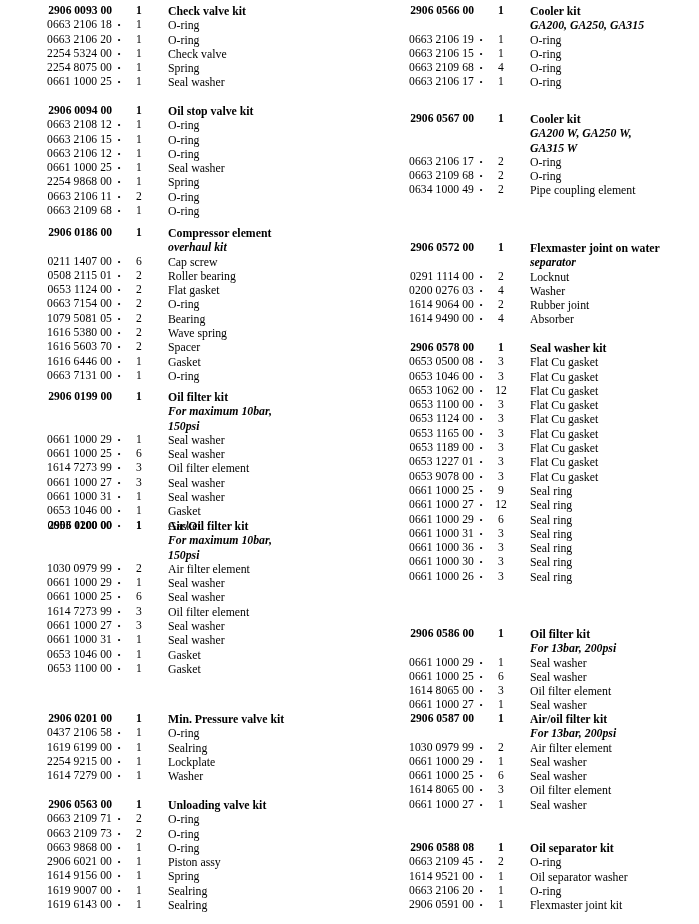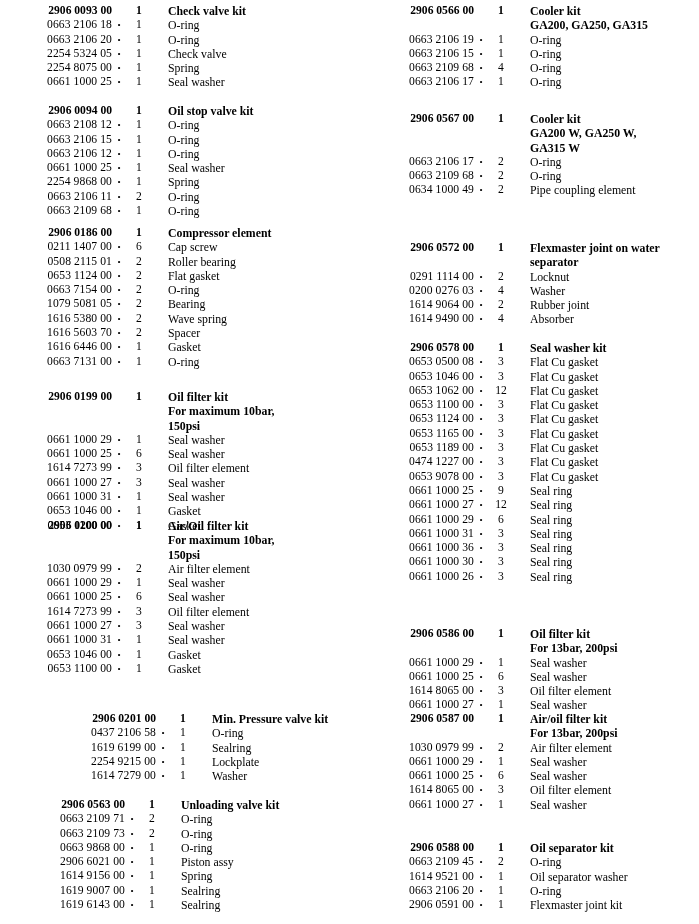--- a/index.html
+++ b/index.html
@@ -72,21 +72,21 @@
     font-size: 11.8px;
     white-space: nowrap;
   }
 
   .kit-head .partno,
   .kit-head .qty,
   .kit-head .desc {
     font-weight: bold;
   }
   .kit-head .partno { letter-spacing: 0px; }
-  .desc.bold { font-weight: bold; }
+  .desc.bold { font-weight: bold; font-style: italic; }
 </style>
 </head>
 <body>
 
 <div class="page">
   <div class="column left">
       <div class="kit" style="top: 4px;">
         <div class="row kit-head">
           <div class="partno">2906 0093 00</div>
           <div class="qty">1</div>
@@ -98,21 +98,21 @@
           <div class="qty">1</div>
           <div class="desc">O-ring</div>
         </div>
         <div class="row">
           <div class="partno">0663 2106 20</div>
           <div class="bullet">•</div>
           <div class="qty">1</div>
           <div class="desc">O-ring</div>
         </div>
         <div class="row">
-          <div class="partno">2254 5324 05</div>
+          <div class="partno">2254 5324 00</div>
           <div class="bullet">•</div>
           <div class="qty">1</div>
           <div class="desc">Check valve</div>
         </div>
         <div class="row">
           <div class="partno">2254 8075 00</div>
           <div class="bullet">•</div>
           <div class="qty">1</div>
           <div class="desc">Spring</div>
         </div>
@@ -170,20 +170,23 @@
           <div class="bullet">•</div>
           <div class="qty">1</div>
           <div class="desc">O-ring</div>
         </div>
       </div>
       <div class="kit" style="top: 226px;">
         <div class="row kit-head">
           <div class="partno">2906 0186 00</div>
           <div class="qty">1</div>
           <div class="desc">Compressor element</div>
+        </div>
+        <div class="row">
+          <div class="desc bold">overhaul kit</div>
         </div>
         <div class="row">
           <div class="partno">0211 1407 00</div>
           <div class="bullet">•</div>
           <div class="qty">6</div>
           <div class="desc">Cap screw</div>
         </div>
         <div class="row">
           <div class="partno">0508 2115 01</div>
           <div class="bullet">•</div>
@@ -342,21 +345,21 @@
           <div class="qty">1</div>
           <div class="desc">Gasket</div>
         </div>
         <div class="row">
           <div class="partno">0653 1100 00</div>
           <div class="bullet">•</div>
           <div class="qty">1</div>
           <div class="desc">Gasket</div>
         </div>
       </div>
-      <div class="kit" style="top: 712px; padding-left: 44px;">
+      <div class="kit" style="top: 712px;">
         <div class="row kit-head">
           <div class="partno">2906 0201 00</div>
           <div class="qty">1</div>
           <div class="desc">Min. Pressure valve kit</div>
         </div>
         <div class="row">
           <div class="partno">0437 2106 58</div>
           <div class="bullet">•</div>
           <div class="qty">1</div>
           <div class="desc">O-ring</div>
@@ -373,21 +376,21 @@
           <div class="qty">1</div>
           <div class="desc">Lockplate</div>
         </div>
         <div class="row">
           <div class="partno">1614 7279 00</div>
           <div class="bullet">•</div>
           <div class="qty">1</div>
           <div class="desc">Washer</div>
         </div>
       </div>
-      <div class="kit" style="top: 798px; padding-left: 13px;">
+      <div class="kit" style="top: 798px;">
         <div class="row kit-head">
           <div class="partno">2906 0563 00</div>
           <div class="qty">1</div>
           <div class="desc">Unloading valve kit</div>
         </div>
         <div class="row">
           <div class="partno">0663 2109 71</div>
           <div class="bullet">•</div>
           <div class="qty">2</div>
           <div class="desc">O-ring</div>
@@ -572,21 +575,21 @@
           <div class="qty">3</div>
           <div class="desc">Flat Cu gasket</div>
         </div>
         <div class="row">
           <div class="partno">0653 1189 00</div>
           <div class="bullet">•</div>
           <div class="qty">3</div>
           <div class="desc">Flat Cu gasket</div>
         </div>
         <div class="row">
-          <div class="partno">0474 1227 00</div>
+          <div class="partno">0653 1227 01</div>
           <div class="bullet">•</div>
           <div class="qty">3</div>
           <div class="desc">Flat Cu gasket</div>
         </div>
         <div class="row">
           <div class="partno">0653 9078 00</div>
           <div class="bullet">•</div>
           <div class="qty">3</div>
           <div class="desc">Flat Cu gasket</div>
         </div>
@@ -702,21 +705,21 @@
         </div>
         <div class="row">
           <div class="partno">0661 1000 27</div>
           <div class="bullet">•</div>
           <div class="qty">1</div>
           <div class="desc">Seal washer</div>
         </div>
       </div>
       <div class="kit" style="top: 841px;">
         <div class="row kit-head">
-          <div class="partno">2906 0588 00</div>
+          <div class="partno">2906 0588 08</div>
           <div class="qty">1</div>
           <div class="desc">Oil separator kit</div>
         </div>
         <div class="row">
           <div class="partno">0663 2109 45</div>
           <div class="bullet">•</div>
           <div class="qty">2</div>
           <div class="desc">O-ring</div>
         </div>
         <div class="row">

